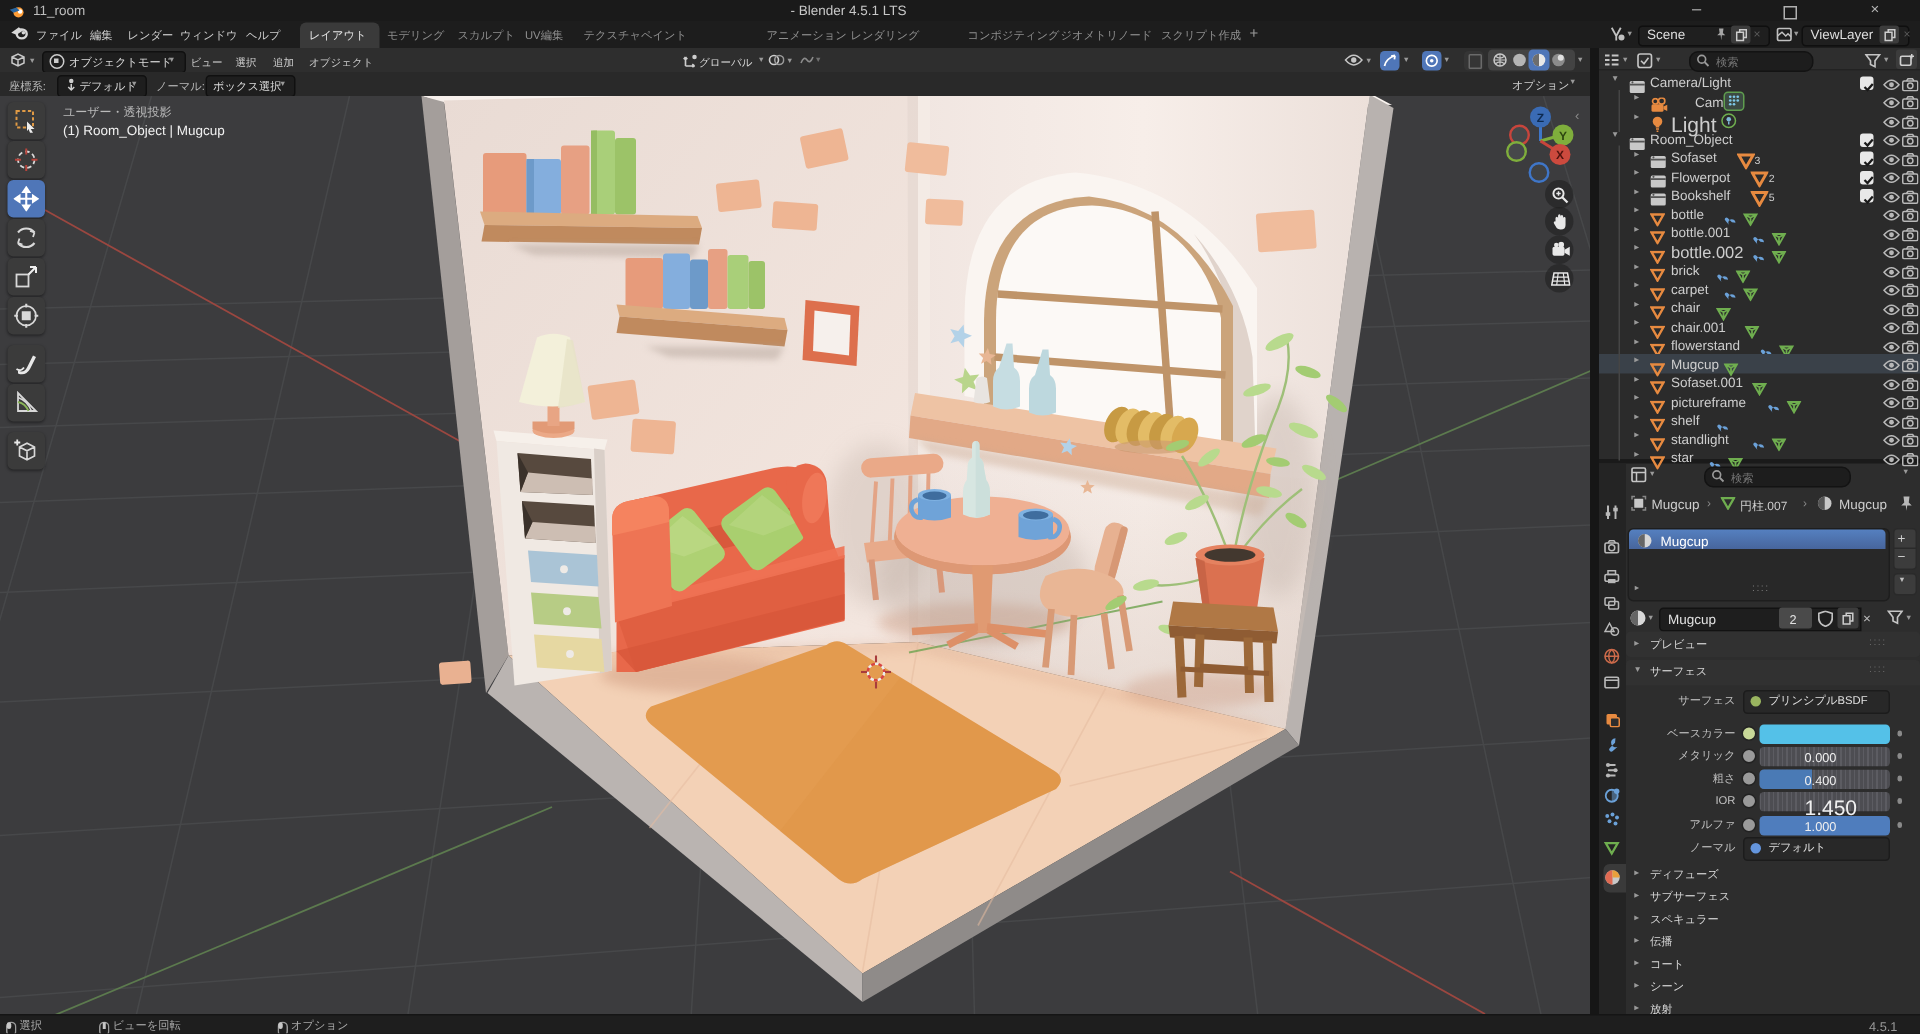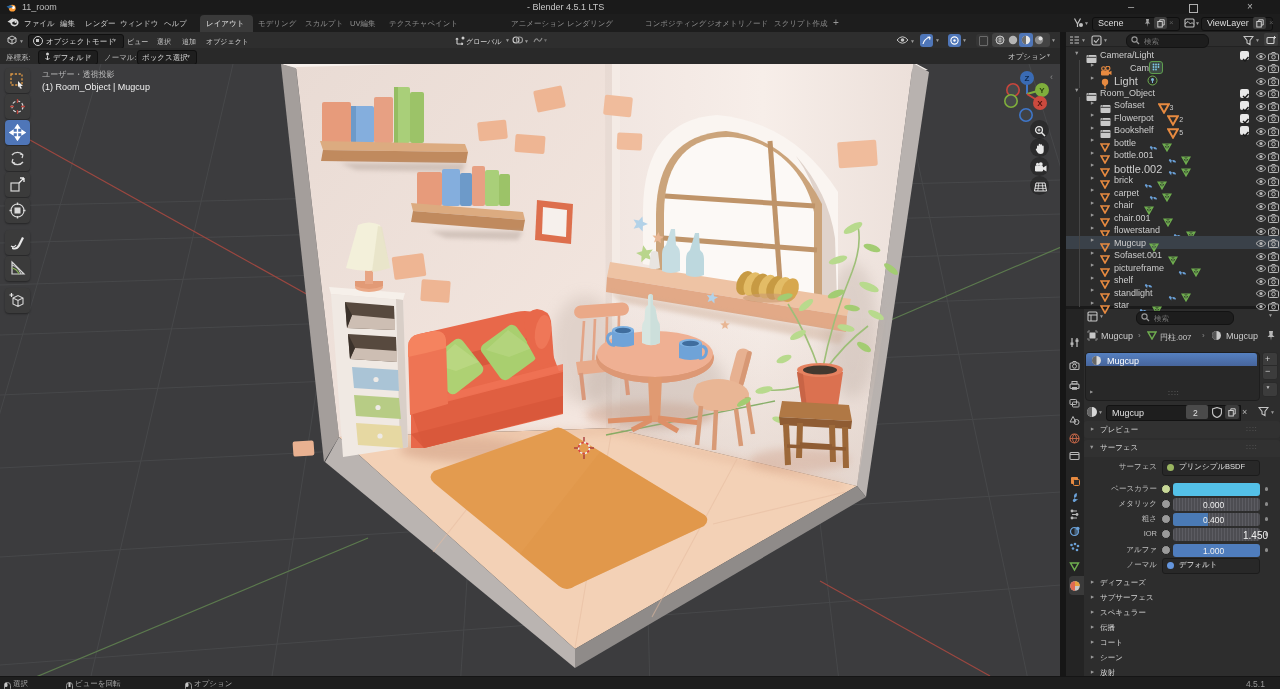--- a/index.html
+++ b/index.html
@@ -612,21 +612,21 @@
         <svg class="abs" style="left:1268px;top:64px" width="11" height="9" viewBox="0 0 11 9">
           <rect x="0.5" y="2" width="10" height="6.5" rx="1" fill="none" stroke="#b8b8b8" stroke-width="1"></rect>
           <path d="M3 2 L4 0.5 H7 L8 2" fill="none" stroke="#b8b8b8" stroke-width="1"></path>
           <circle cx="5.5" cy="5.2" r="1.8" fill="none" stroke="#b8b8b8" stroke-width="1"></circle>
         </svg>
 <div class="txt" style="left:1089px;top:74.5px;font-size:5.5px;color:#9a9a9a;"><span style="display:inline-block;transform:rotate(-90deg);">▼</span></div>
 <div class="abs" style="left:1100px;top:75.0px;"><svg width="10" height="11" viewBox="0 0 10 11">
             <circle cx="5" cy="4" r="3.2" fill="#e78a40"></circle>
             <path d="M3.8 7.5 H6.2 M4 9 H6 M4.4 10.5 H5.6" stroke="#e78a40" stroke-width="1"></path>
           </svg></div>
-<div class="txt" style="left:1114px;top:75.0px;font-size:11px;color:#cdcdcd;">Light</div>
+<div class="txt" style="left:1114px;top:75.0px;font-size:14px;color:#cdcdcd;">Light</div>
 <svg class="abs" style="left:1147px;top:74.5px" width="11" height="11" viewBox="0 0 11 11">
           <circle cx="5.5" cy="5.5" r="4.5" fill="none" stroke="#6fae4f" stroke-width="1"></circle>
           <circle cx="5.5" cy="4.5" r="1.5" fill="#7fb8d8"></circle>
           <path d="M5.5 6 V8" stroke="#7fb8d8" stroke-width="1"></path>
         </svg>
 <svg class="abs" style="left:1255px;top:76.5px" width="12" height="9" viewBox="0 0 12 9">
           <path d="M1 4.5 Q6 -1.5 11 4.5 Q6 10.5 1 4.5 Z" fill="none" stroke="#b8b8b8" stroke-width="1"></path>
           <circle cx="6" cy="4.5" r="1.6" fill="#b8b8b8"></circle>
         </svg>
         <svg class="abs" style="left:1268px;top:76.5px" width="11" height="9" viewBox="0 0 11 9">
@@ -1151,21 +1151,21 @@
 <div class="txt" style="right:123px;top:514px;font-size:7.5px;color:#c0c0c0;">粗さ</div>
 <div class="abs" style="left:1161px;top:514px;width:8px;height:8px;background:#9a9a9a;border:1px solid #222;border-radius:50%;"></div>
 <div class="abs" style="left:1264.5px;top:517px;width:3.5px;height:3.5px;background:#8a8a8a;border-radius:50%;"></div>
 <div class="abs" style="left:1173px;top:513px;width:87px;height:13px;background:#4d4d52;background-image:repeating-linear-gradient(90deg, rgba(160,160,170,.18) 0 1px, transparent 1px 3px);border-radius:3px;"></div>
 <div class="abs" style="left:1173px;top:513px;width:35px;height:13px;background:#4a7ab5;border-radius:3px 0 0 3px;"></div>
 <div class="txt" style="left:1203px;top:515px;font-size:8.5px;color:#f0f0f0;">0.400</div>
 <div class="txt" style="right:123px;top:529px;font-size:7.5px;color:#c0c0c0;">IOR</div>
 <div class="abs" style="left:1161px;top:529px;width:8px;height:8px;background:#9a9a9a;border:1px solid #222;border-radius:50%;"></div>
 <div class="abs" style="left:1264.5px;top:532px;width:3.5px;height:3.5px;background:#8a8a8a;border-radius:50%;"></div>
 <div class="abs" style="left:1173px;top:528px;width:87px;height:13px;background:#4d4d52;background-image:repeating-linear-gradient(90deg, rgba(160,160,170,.18) 0 1px, transparent 1px 3px);border-radius:3px;"></div>
-<div class="txt" style="left:1203px;top:530px;font-size:10px;color:#f0f0f0;margin-left:40px;">1.450</div>
+<div class="txt" style="left:1203px;top:530px;font-size:14px;color:#f0f0f0;">1.450</div>
 <div class="txt" style="right:123px;top:545px;font-size:7.5px;color:#c0c0c0;">アルファ</div>
 <div class="abs" style="left:1161px;top:545px;width:8px;height:8px;background:#9a9a9a;border:1px solid #222;border-radius:50%;"></div>
 <div class="abs" style="left:1264.5px;top:548px;width:3.5px;height:3.5px;background:#8a8a8a;border-radius:50%;"></div>
 <div class="abs" style="left:1173px;top:544px;width:87px;height:13px;background:#4f7dbd;border-radius:3px;"></div>
 <div class="txt" style="left:1203px;top:546px;font-size:8.5px;color:#f0f0f0;">1.000</div>
 <div class="txt" style="right:123px;top:560px;font-size:7.5px;color:#c0c0c0;">ノーマル</div>
 <div class="abs" style="left:1162px;top:558px;width:96px;height:13.5px;background:#282828;border:1px solid #1c1c1c;border-radius:3px;"></div>
 <div class="abs" style="left:1167px;top:561.5px;width:7px;height:7px;background:#6495dd;border-radius:50%;"></div>
 <div class="txt" style="left:1179px;top:560px;font-size:7.5px;color:#e0e0e0;">デフォルト</div>
 <div class="txt" style="left:1089px;top:579px;font-size:5.5px;color:#9a9a9a;"><span style="display:inline-block;transform:rotate(-90deg);">▼</span></div>

